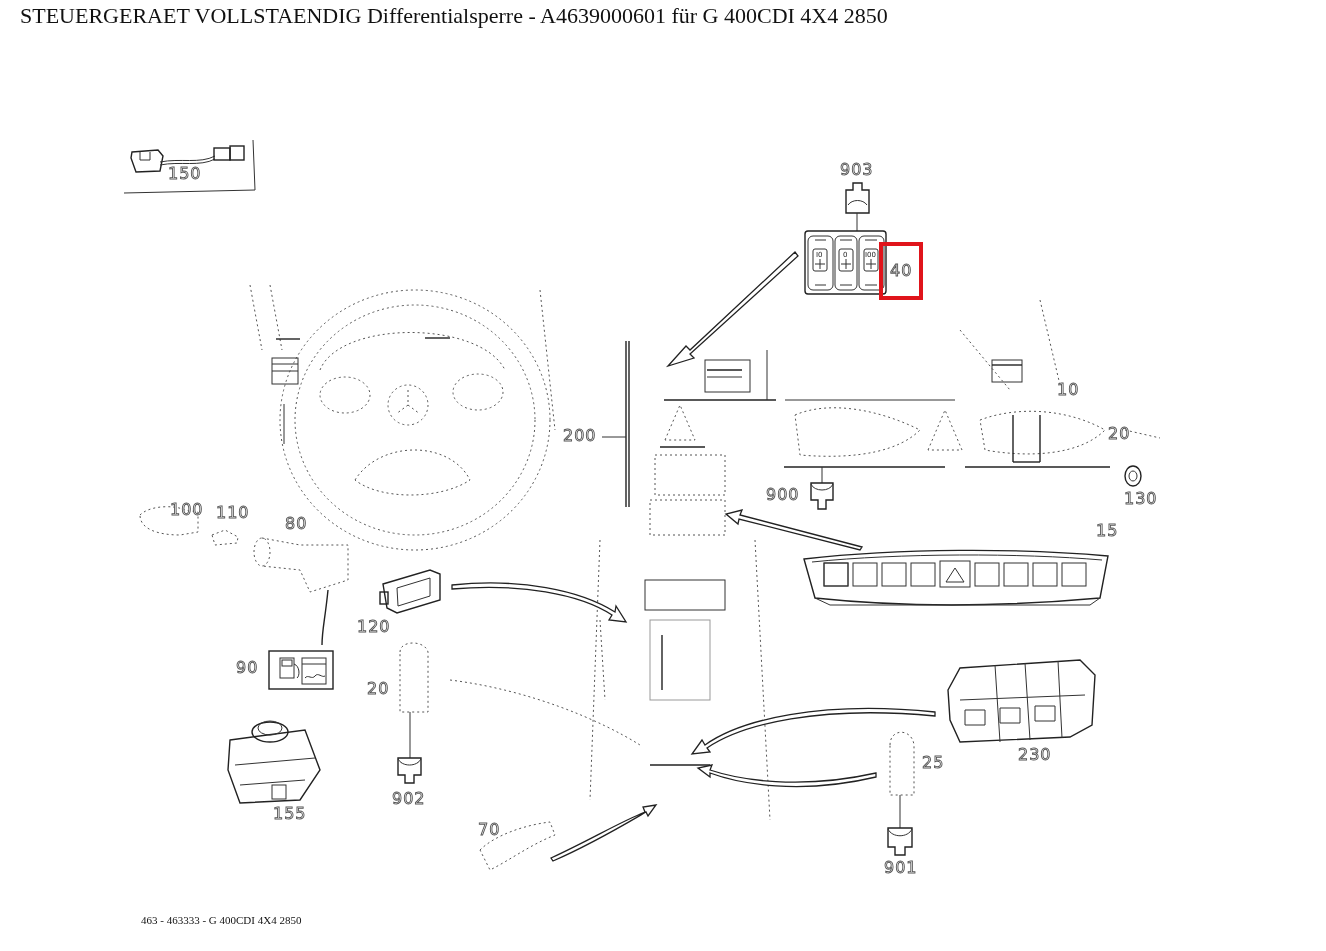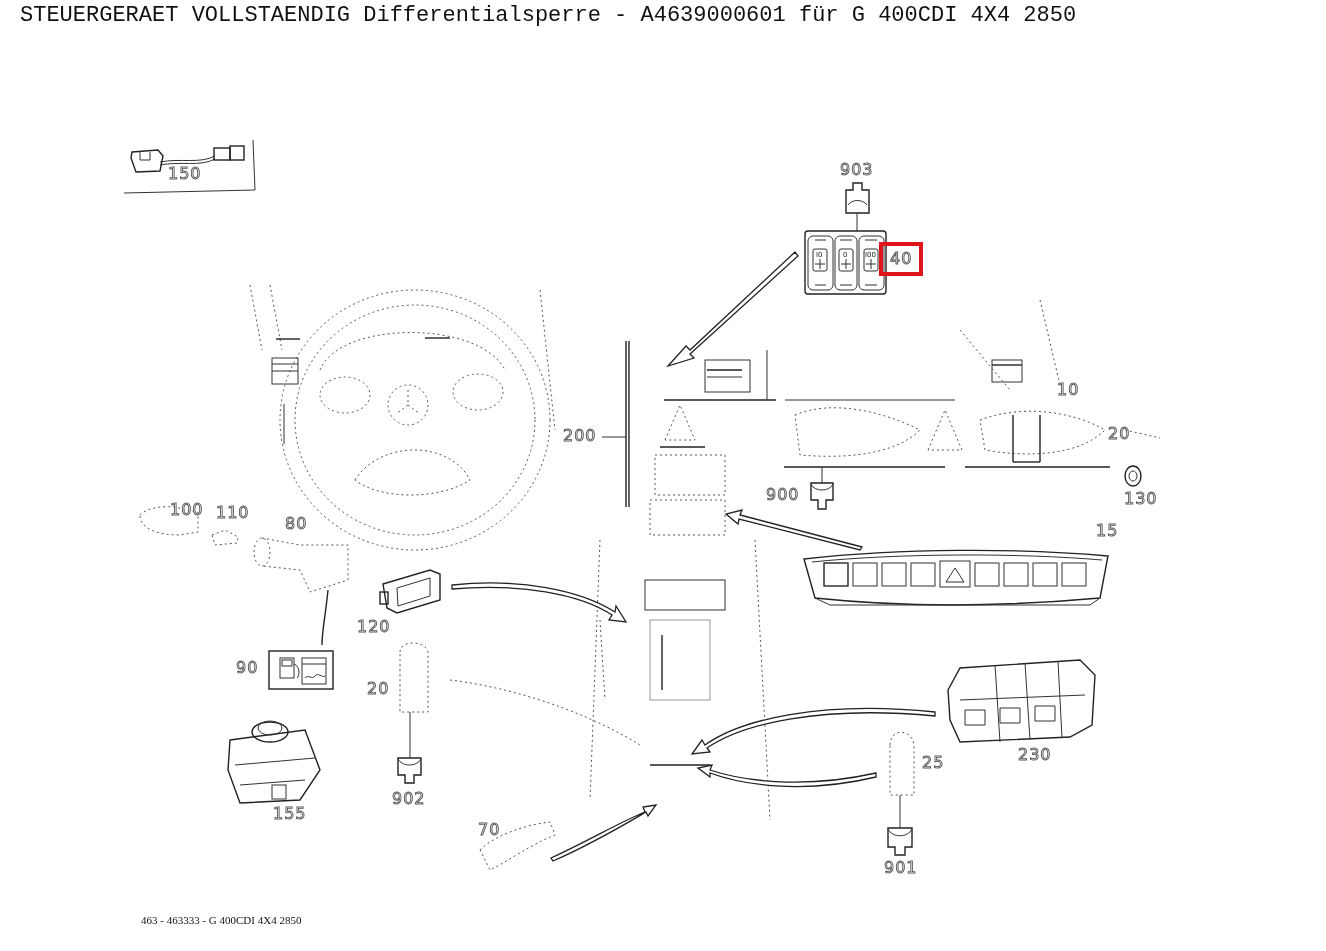--- a/index.html
+++ b/index.html
@@ -1,21 +1,21 @@
 <!DOCTYPE html>
 <html><head>
 <meta charset="utf-8">
 <style>
   html, body { margin: 0; padding: 0; background: #ffffff; }
   body { width: 1326px; height: 951px; position: relative; overflow: hidden; font-family: "DejaVu Serif", serif; }
-  .title { position: absolute; left: 20px; top: 3px; font-family: Liberation Mono, monospace; font-size: 22px; color: #111; white-space: nowrap; letter-spacing: 0px; }
+  .title { position: absolute; left: 20px; top: 3px; font-family: Liberation Serif, serif; font-size: 22px; color: #111; white-space: nowrap; letter-spacing: 0px; }
   .footer { position: absolute; left: 141px; top: 914px; font-family: "Liberation Serif", "DejaVu Serif", serif; font-size: 11px; color: #111; white-space: nowrap; }
   svg.diagram { position: absolute; left: 0; top: 0; }
   .callout { position: absolute; font-family: "DejaVu Sans", sans-serif; font-size: 16px; color: #fff; -webkit-text-stroke: 0.9px #555; letter-spacing: 1px; cursor: pointer; line-height: 1; }
-  .callout.hl { outline: 4px solid #e0141b; outline-offset: 1px; padding: 4px 6px; }
+  .callout.hl { outline: 4px solid #e0141b; outline-offset: 1px; padding: 16px 6px; }
   .ln { fill: none; stroke: #222; stroke-width: 1.4; }
   .thin { fill: none; stroke: #333; stroke-width: 1; }
   .dot { fill: none; stroke: #555; stroke-width: 1; stroke-dasharray: 2 3; }
   .gray { fill: none; stroke: #999; stroke-width: 1; }
   .arrow { fill: #fff; stroke: #222; stroke-width: 1.3; }
 </style>
 </head>
 <body>
 
 <div class="title">STEUERGERAET VOLLSTAENDIG Differentialsperre - A4639000601 für G 400CDI 4X4 2850</div>

